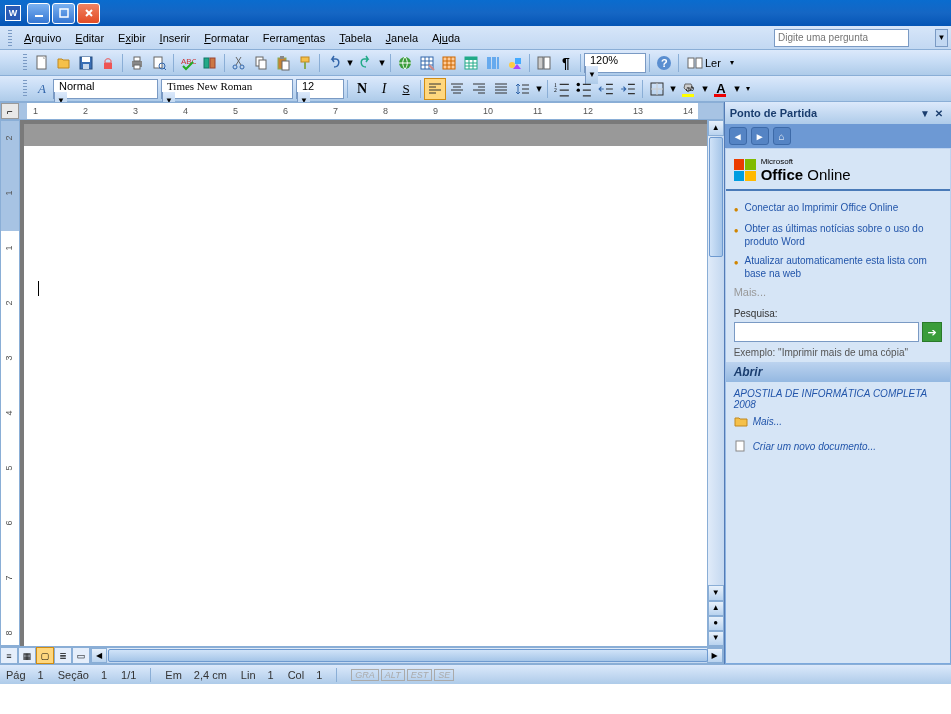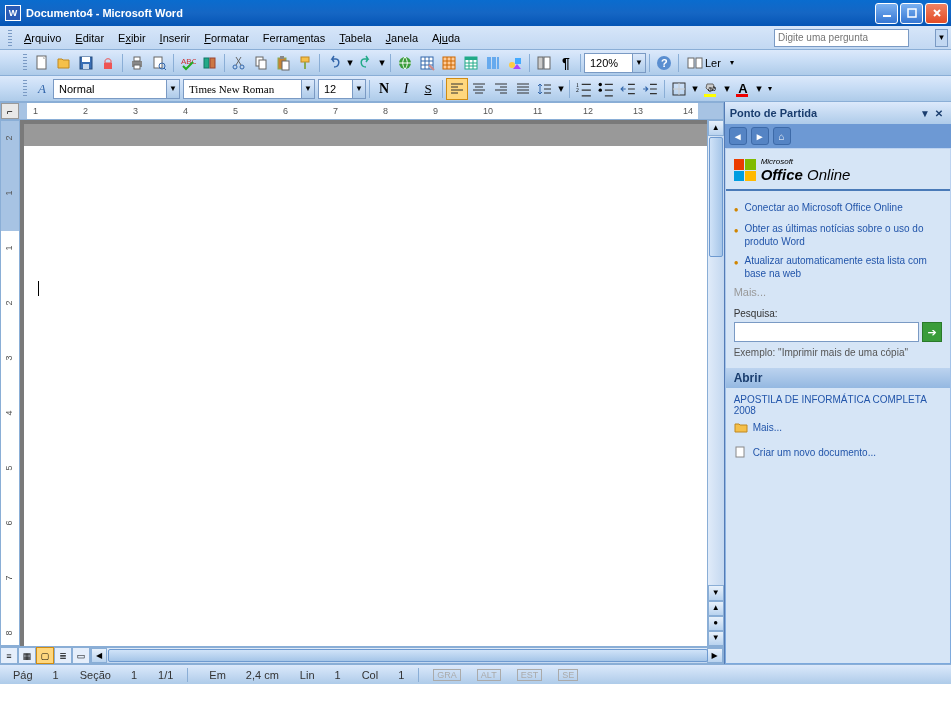--- a/index.html
+++ b/index.html
@@ -24,21 +24,21 @@
 .menubar .help-box { margin-left: auto; display: flex; align-items: center; gap: 26px; }
 .menubar .help-input { width: 135px; height: 18px; border: 1px solid #7a9ac4; background: #fff; font-size: 10px; color: #888; padding: 0 3px; }
 .menubar .help-dd { width: 13px; height: 18px; border: 1px solid #7a9ac4; background: #c2d8f2; text-align: center; font-size: 8px; line-height: 16px; margin-right: 3px; }
 
 
 .toolbar { height: 26px; background: linear-gradient(#dce9fb, #c5dbf4 50%, #aecbe9); display: flex; align-items: center; padding-left: 23px; border-bottom: 1px solid #8aaed6; }
 .toolbar .grip { width: 4px; height: 18px; background: repeating-linear-gradient(#7a9ac4, #7a9ac4 1px, transparent 1px, transparent 3px); margin-right: 4px; }
 .tb-btn { width: 22px; height: 22px; display: flex; align-items: center; justify-content: center; cursor: default; border: 1px solid transparent; }
 .tb-sep { width: 1px; height: 18px; background: #8aaed6; margin: 0 3px; }
 .tb-btn svg { width: 16px; height: 16px; }
-.tb-combo { height: 20px; border: 1px solid #7a9ac4; background: #fff; display: flex; align-items: center; font-size: 11px; }
+.tb-combo { height: 20px; border: 1px solid #7a9ac4; background: #fff; display: flex; font-size: 11px; flex-direction: column; }
 .tb-combo .val { padding: 0 5px; flex: 1; }
 .tb-combo .dd { width: 13px; height: 18px; background: linear-gradient(#dce9fb, #aecbe9); border-left: 1px solid #7a9ac4; text-align: center; font-size: 8px; line-height: 18px; }
 .tb-expand { width: 12px; font-size: 8px; text-align: center; }
 
 
 .fmt-btn { width: 22px; height: 22px; display: flex; align-items: center; justify-content: center; font-family: "Times New Roman", serif; }
 .fmt-btn.active { background: #ffd77e; border: 1px solid #d08c13; }
 .align-btn svg { width: 14px; height: 14px; }
 .color-btn { position: relative; }
 .color-btn .underline { position: absolute; bottom: 2px; left: 3px; width: 12px; height: 3px; }
@@ -71,58 +71,57 @@
 .taskpane { width: 235px; background: linear-gradient(#c3d7f2, #7da9dd); border-left: 1px solid #547bb5; display: flex; flex-direction: column; }
 .tp-header { height: 22px; background: linear-gradient(#dce9fb,#aecbe9); display: flex; align-items: center; padding: 0 5px; font-weight: bold; color: #1a3d6e; }
 .tp-header .sp { flex: 1; }
 .tp-header .hbtn { width: 14px; text-align: center; font-size: 10px; cursor: default; }
 .tp-nav { height: 24px; background: #6d99d4; display: flex; align-items: center; padding: 0 4px; gap: 4px; }
 .tp-nav .nbtn { width: 18px; height: 18px; background: #5584c4; border: 1px solid #3d6aa8; border-radius: 3px; display: flex; align-items: center; justify-content: center; color: #fff; font-size: 10px; }
 .tp-body { flex: 1; background: #d6e5f6; margin: 1px; padding: 8px; overflow: hidden; }
 .tp-logo { display: flex; align-items: center; gap: 5px; margin-bottom: 6px; }
 .tp-logo .sq { width: 22px; height: 22px; display: grid; grid-template: 1fr 1fr / 1fr 1fr; gap: 1px; }
 .tp-logo .sq div:nth-child(1){background:#eb3c00;} .tp-logo .sq div:nth-child(2){background:#80bb00;} .tp-logo .sq div:nth-child(3){background:#009de0;} .tp-logo .sq div:nth-child(4){background:#ffb900;}
-.tp-logo .txt { font-size: 15px; font-style: italic; }
+.tp-logo .txt { font-size: 15px; }
 .tp-logo .txt b { font-weight: bold; }
 .tp-hr { height: 2px; background: #4a7ab8; margin: 4px -8px 10px; }
 .tp-list { list-style: none; }
 .tp-list li { display: flex; gap: 6px; margin-bottom: 6px; color: #2255aa; font-size: 10px; line-height: 13px; }
 .tp-list li .bullet { color: #d08500; font-size: 8px; margin-top: 2px; }
 .tp-search-label { margin-top: 10px; color: #333; font-size: 10px; }
 .tp-search-row { display: flex; gap: 3px; margin-top: 3px; }
 .tp-search-input { flex: 1; height: 20px; border: 1px solid #7a9ac4; background: #fff; }
 .tp-search-go { width: 20px; height: 20px; background: #3a9c3a; color: #fff; display: flex; align-items: center; justify-content: center; font-size: 11px; border: 1px solid #2a7a2a; }
 .tp-example { font-size: 10px; color: #555; margin-top: 5px; }
-.tp-section { margin: 10px -8px 0; }
+.tp-section { margin: 4px -8px 0; font-style: italic; }
 .tp-section-h { background: linear-gradient(#bcd3ef,#94b8e1); padding: 3px 8px; font-weight: bold; color: #1a3d6e; font-size: 12px; }
 .tp-section-body { padding: 6px 8px; }
 .tp-section-body .link { color: #2255aa; font-size: 10px; display: flex; gap: 5px; margin-bottom: 5px; align-items: flex-end; }
 .tp-section-body .link .ficon { width: 14px; height: 12px; flex-shrink: 0; }
 
 
 .bottombar { height: 18px; background: linear-gradient(#dce9fb,#aecbe9); display: flex; border-top: 1px solid #8aaed6; }
 .view-btns { display: flex; }
 .view-btn { width: 18px; height: 17px; border: 1px solid #8aaed6; background: #e5eefb; display: flex; align-items: center; justify-content: center; font-size: 9px; }
 .view-btn.active { background: #ffd77e; border-color: #d08c13; }
 .hscroll { flex: 1; display: flex; background: linear-gradient(#e0ebf9,#c4d8f0); border: 1px solid #8aaed6; position: relative; }
 .hscroll .arrow { width: 16px; background: linear-gradient(#e8f1fb,#b9d3ef); border: 1px solid #8aaed6; text-align: center; font-size: 8px; line-height: 14px; }
 .hscroll .thumb { position: absolute; left: 17px; top: 1px; bottom: 1px; width: 600px; background: linear-gradient(#d0e3f8,#a5c5e8); border: 1px solid #6e9ad0; border-radius: 2px; }
 
 
 .statusbar { height: 20px; background: linear-gradient(#dce9fb,#aecbe9); display: flex; align-items: center; padding: 0 6px; font-size: 11px; color: #333; border-top: 1px solid #8aaed6; gap: 14px; }
-.statusbar .cell { display: flex; gap: 20px; margin-left: 7px; }
+.statusbar .cell { display: flex; gap: 12px; }
 .statusbar .mode { border: 1px solid #aaa; padding: 0 3px; color: #aaa; font-size: 9px; }
 .statusbar .sep { width: 1px; height: 14px; background: #8aaed6; }
 </style>
 </head>
 <body>
 
 <div class="titlebar">
   <div class="app-icon">W</div>
-  <div class="title">Documento4 - Microsoft Word</div>
   <div class="win-controls">
     <div class="win-btn min-btn">
         <svg viewBox="0 0 12 12">
           <rect x="2" y="8" width="8" height="2" fill="#fff"></rect>
         </svg>
       </div>
     <div class="win-btn max-btn">
         <svg viewBox="0 0 12 12">
           <rect x="2" y="2" width="8" height="8" fill="none" stroke="#fff" stroke-width="1.5"></rect>
         </svg>
@@ -306,21 +305,21 @@
         <rect x="9" y="3" width="6" height="10" fill="#fff" stroke="#666"></rect>
       </svg>
     <span>Ler</span>
   </div>
   <div class="tb-expand">▾</div>
 </div>
 
 <div class="toolbar">
   <div class="grip"></div>
   <div class="tb-btn" style="color:#36a;font-family:serif;font-size:13px;font-style:italic;">A</div>
-  <div class="tb-combo" style="width:127px;">
+  <div class="tb-combo" style="width:105px;">
     <span class="val">Normal</span>
     <span class="dd">▼</span>
   </div>
   <div style="width:3px;"></div>
   <div class="tb-combo" style="width:132px;">
     <span class="val" style="font-family:'Times New Roman';">Times New Roman</span>
     <span class="dd">▼</span>
   </div>
   <div style="width:3px;"></div>
   <div class="tb-combo" style="width:48px;">
@@ -505,21 +504,21 @@
             <div></div>
             <div></div>
             <div></div>
           </div>
         <div class="txt"><span style="font-size:8px;display:block;">Microsoft</span><b>Office</b><span> Online</span></div>
       </div>
       <div class="tp-hr"></div>
       <ul class="tp-list" id="tp-links">
           <li>
             <span class="bullet">●</span>
-            <span>Conectar ao Microsoft Office Online</span>
+            <span>Conectar ao Imprimir Office Online</span>
           </li>
           <li>
             <span class="bullet">●</span>
             <span>Obter as últimas notícias sobre o uso do produto Word</span>
           </li>
           <li>
             <span class="bullet">●</span>
             <span>Atualizar automaticamente esta lista com base na web</span>
           </li>
         </ul>
@@ -574,19 +573,19 @@
     </div>
   <div class="cell">
       <span>Lin</span> 
       <span>1</span>
     </div>
   <div class="cell">
       <span>Col</span> 
       <span>1</span>
     </div>
   <div class="sep"></div>
-  <div id="status-modes" style="display:flex;gap:16px;">
+  <div id="status-modes" style="display:flex;gap:2px;font-style:italic;">
       <div class="mode">GRA</div>
       <div class="mode">ALT</div>
       <div class="mode">EST</div>
       <div class="mode">SE</div>
     </div>
 </div>
 
 </body></html>

